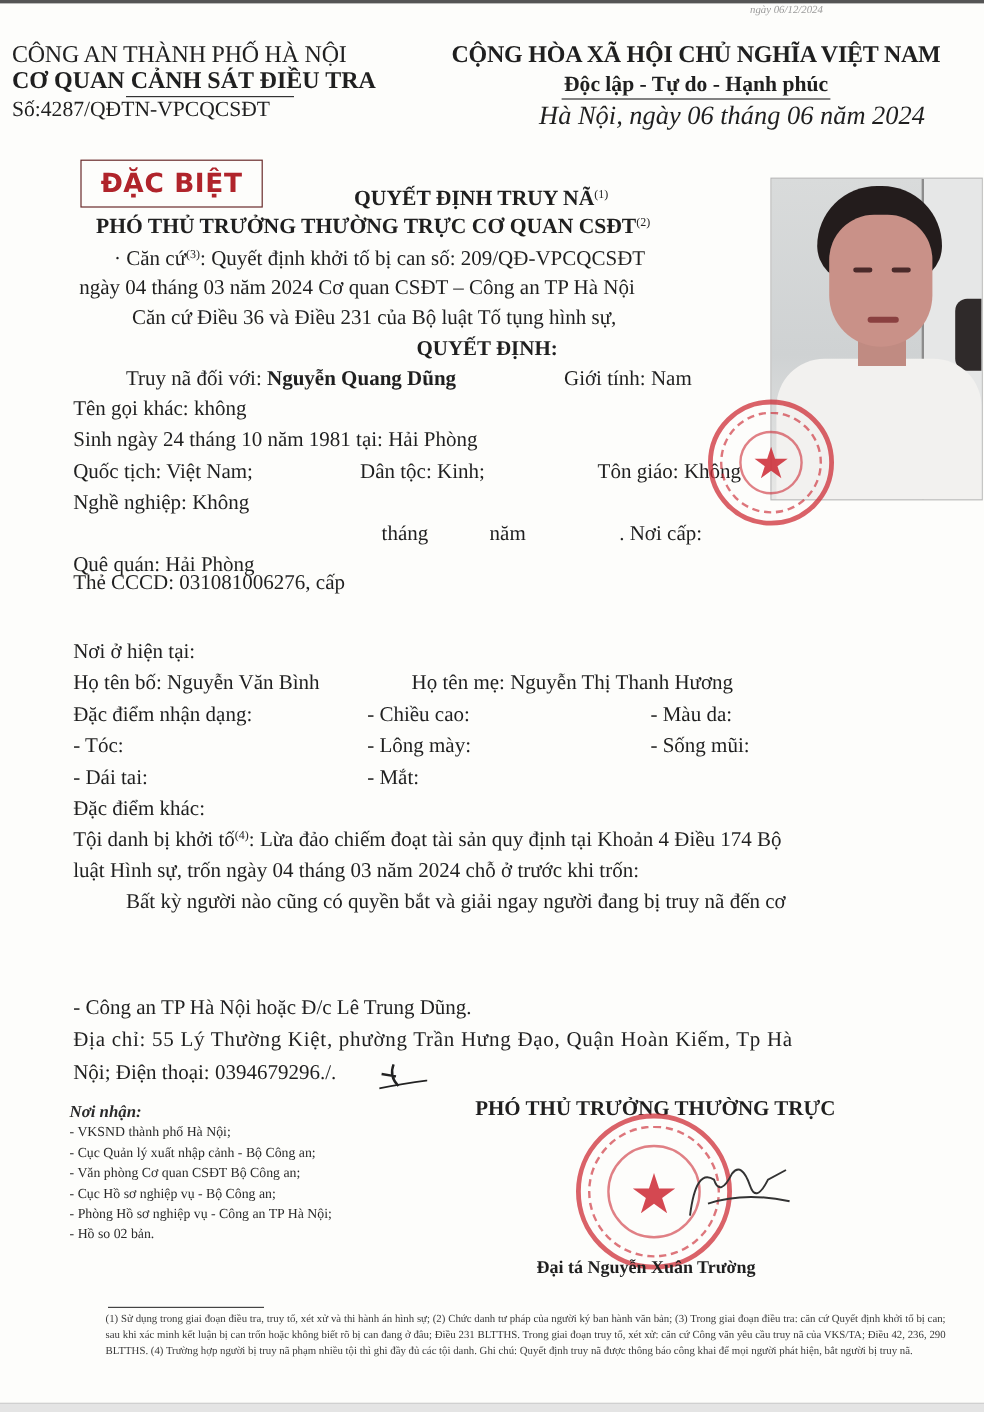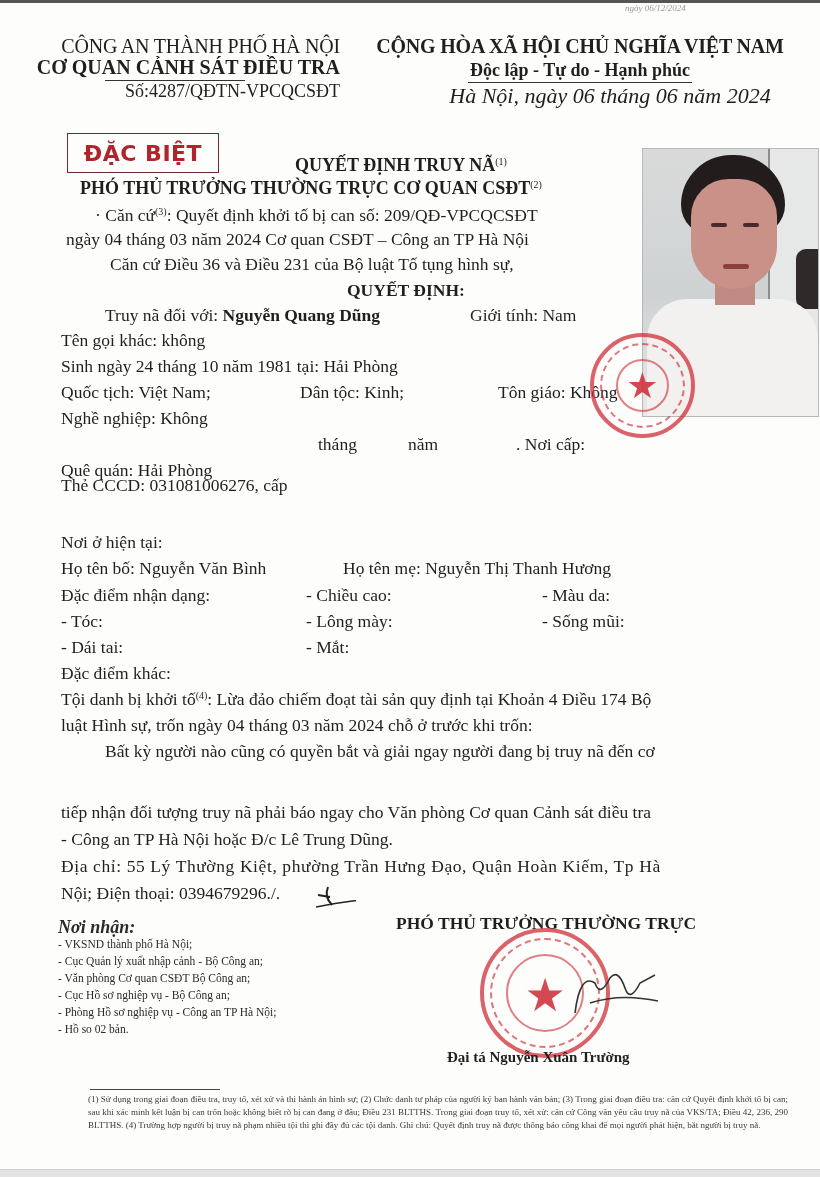--- a/index.html
+++ b/index.html
@@ -12,21 +12,21 @@
     }
     .topbar { position: absolute; left: 0; top: 0; width: 820px; height: 3px; background: #555; }
     .page {
       position: absolute; left: 0; top: 3px; width: 820px; height: 1166px;
       background: #fdfdfb;
     }
     .bottomstrip { position: absolute; left: 0; top: 1169px; width: 820px; height: 8px; background: #e4e4e4; border-top: 1px solid #d0d0d0; }
     .abs { position: absolute; white-space: nowrap; }
     .faint-stamp { left: 625px; top: 0px; font-size: 9px; color: #9a9a9a; font-style: italic; }
 
-    .hdr-left { left: 10px; top: 32px; width: 330px; text-align: right; }
+    .hdr-left { left: 10px; top: 32px; width: 330px; text-align: left; }
     .hdr-left .l1 { font-size: 20px; letter-spacing: -0.2px; }
     .hdr-left .l2 { font-size: 20px; font-weight: bold; margin-top: -2px; }
     .hdr-left .sep { width: 140px; height: 1px; background: #333; margin: 1px auto 0; }
     .hdr-left .l3 { font-size: 18px; margin-top: 0px; }
 
     .hdr-right { left: 350px; top: 32px; width: 460px; text-align: center; }
     .hdr-right .r1 { font-size: 20px; font-weight: bold; letter-spacing: -0.2px; }
     .hdr-right .r2 { font-size: 18px; font-weight: bold; display: inline-block; border-bottom: 1px solid #333; padding: 0 2px 1px; margin-top: 2px; }
     .hdr-right .r3 { font-size: 22px; font-style: italic; margin-top: 0px; padding-left: 60px; }
 
@@ -64,21 +64,21 @@
     .stamp .star { position: absolute; left: 0; right: 0; text-align: center; color: rgba(205,40,50,0.85); }
     .stamp1 { left: 590px; top: 330px; width: 105px; height: 105px; }
     .stamp1 .star { top: 28px; font-size: 36px; }
     .stamp2 { left: 480px; top: 925px; width: 130px; height: 130px; }
     .stamp2 .star { top: 36px; font-size: 46px; }
 
     .sig { left: 570px; top: 960px; width: 80px; height: 40px; }
     .sig svg, .tick svg { display: block; }
 
     .recipients { left: 58px; top: 916px; font-family: "Liberation Serif", serif; font-size: 11.5px; line-height: 17px; color: #2a2a2a; }
-    .recipients .hd { font-style: italic; font-weight: bold; font-size: 18px; }
+    .recipients .hd { font-style: italic; font-weight: bold; font-size: 14px; }
 
     .signer-title { left: 396px; top: 910px; font-size: 17.5px; font-weight: bold; }
     .signer-name { left: 447px; top: 1046px; font-size: 15px; font-weight: bold; }
 
     .fn-rule { left: 90px; top: 1086px; width: 130px; height: 1px; background: #444; }
     .footnotes { left: 88px; top: 1090px; width: 700px; font-size: 9px; line-height: 13px; color: #3a3a3a; white-space: normal; text-align: justify; }
   </style>
 </head>
 <body>
 
@@ -154,21 +154,20 @@
   <div class="line" style="left:306px;top:608px;">- Lông mày:</div>
   <div class="line" style="left:542px;top:608px;">- Sống mũi:</div>
   <div class="line" style="left:61px;top:634px;">- Dái tai:</div>
   <div class="line" style="left:306px;top:634px;">- Mắt:</div>
   <div class="line" style="left:61px;top:660px;">Đặc điểm khác:</div>
 
   <div class="line" style="left:61px;top:686px;"><span>Tội danh bị khởi tố</span><sup>(4)</sup><span>: Lừa đảo chiếm đoạt tài sản quy định tại Khoản 4 Điều 174 Bộ</span></div>
   <div class="line" style="left:61px;top:712px;">luật Hình sự, trốn ngày 04 tháng 03 năm 2024 chỗ ở trước khi trốn:</div>
 
   <div class="line" style="left:105px;top:738px;">Bất kỳ người nào cũng có quyền bắt và giải ngay người đang bị truy nã đến cơ</div>
-  <div class="line" style="left:61px;top:799px;">tiếp nhận đối tượng truy nã phải báo ngay cho Văn phòng Cơ quan Cảnh sát điều tra</div>
   <div class="line" style="left:61px;top:826px;">- Công an TP Hà Nội hoặc Đ/c Lê Trung Dũng.</div>
   <div class="line" style="left:61px;top:853px;letter-spacing:0.6px;">Địa chỉ: 55 Lý Thường Kiệt, phường Trần Hưng Đạo, Quận Hoàn Kiếm, Tp Hà</div>
   <div class="line" style="left:61px;top:880px;">Nội; Điện thoại: 0394679296./.</div>
 
   <div class="abs tick" style="left:316px;top:880px;">
     <svg width="40" height="26" viewBox="0 0 40 26">
         <path d="M2 12 L14 14 M12 4 Q8 14 16 22" stroke="#222" stroke-width="2" fill="none"></path>
         <path d="M0 24 Q30 18 70 14" stroke="#222" stroke-width="1.5" fill="none"></path>
       </svg>
   </div>

